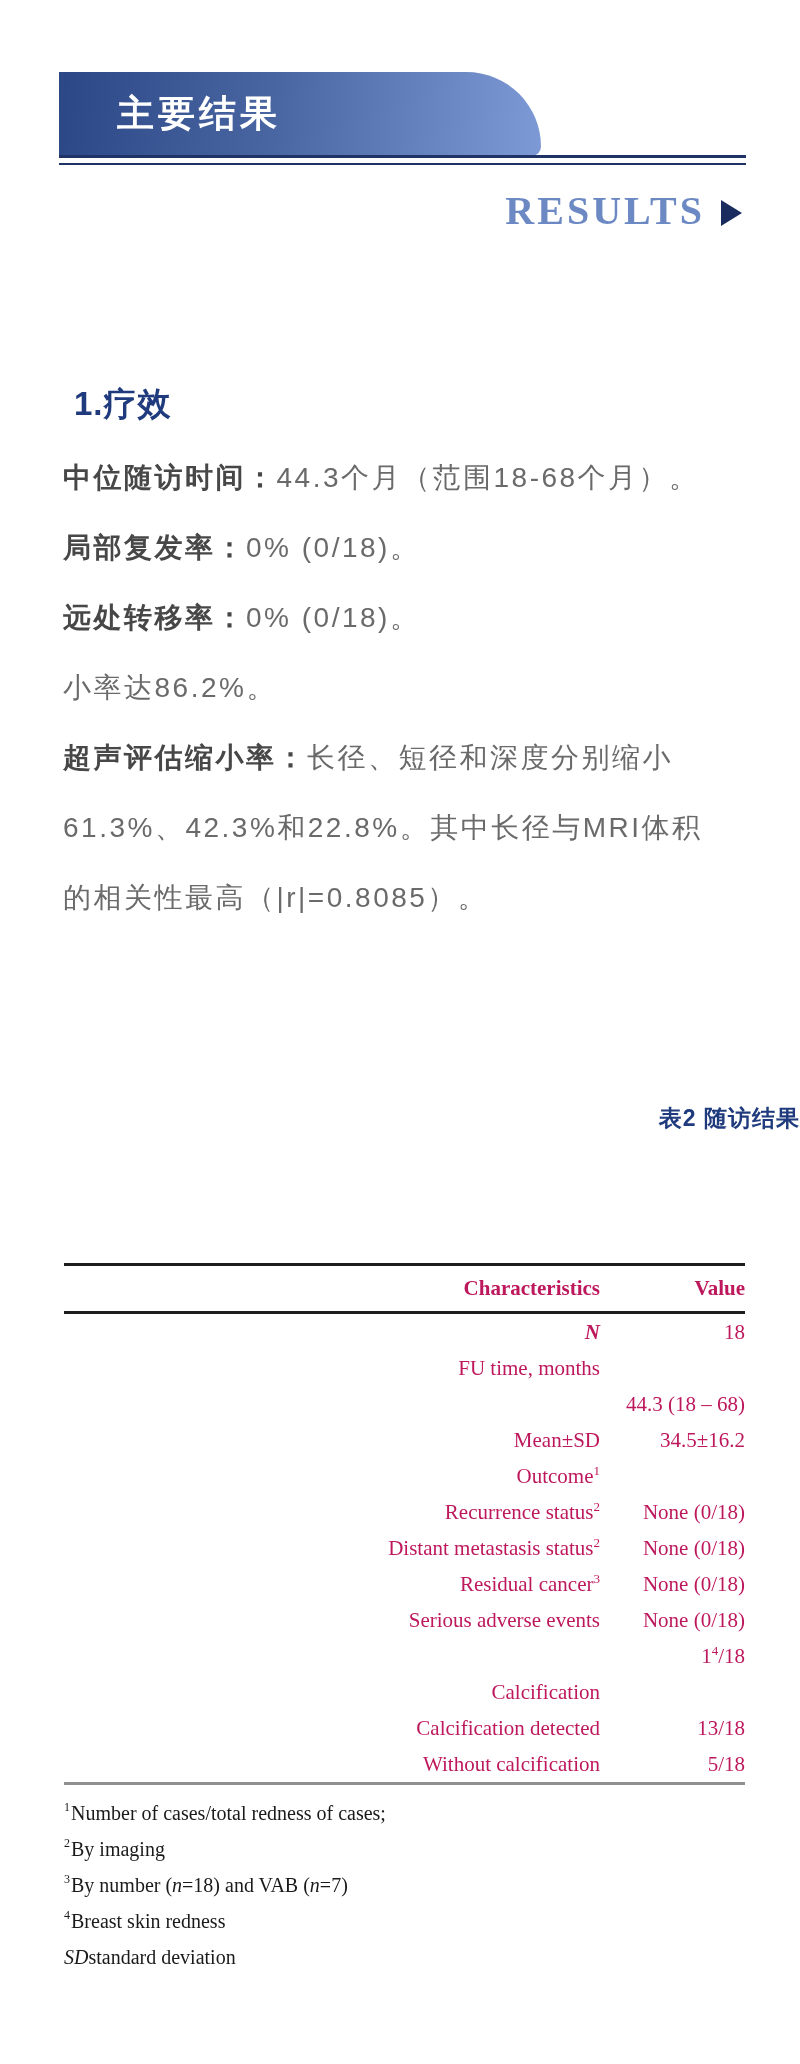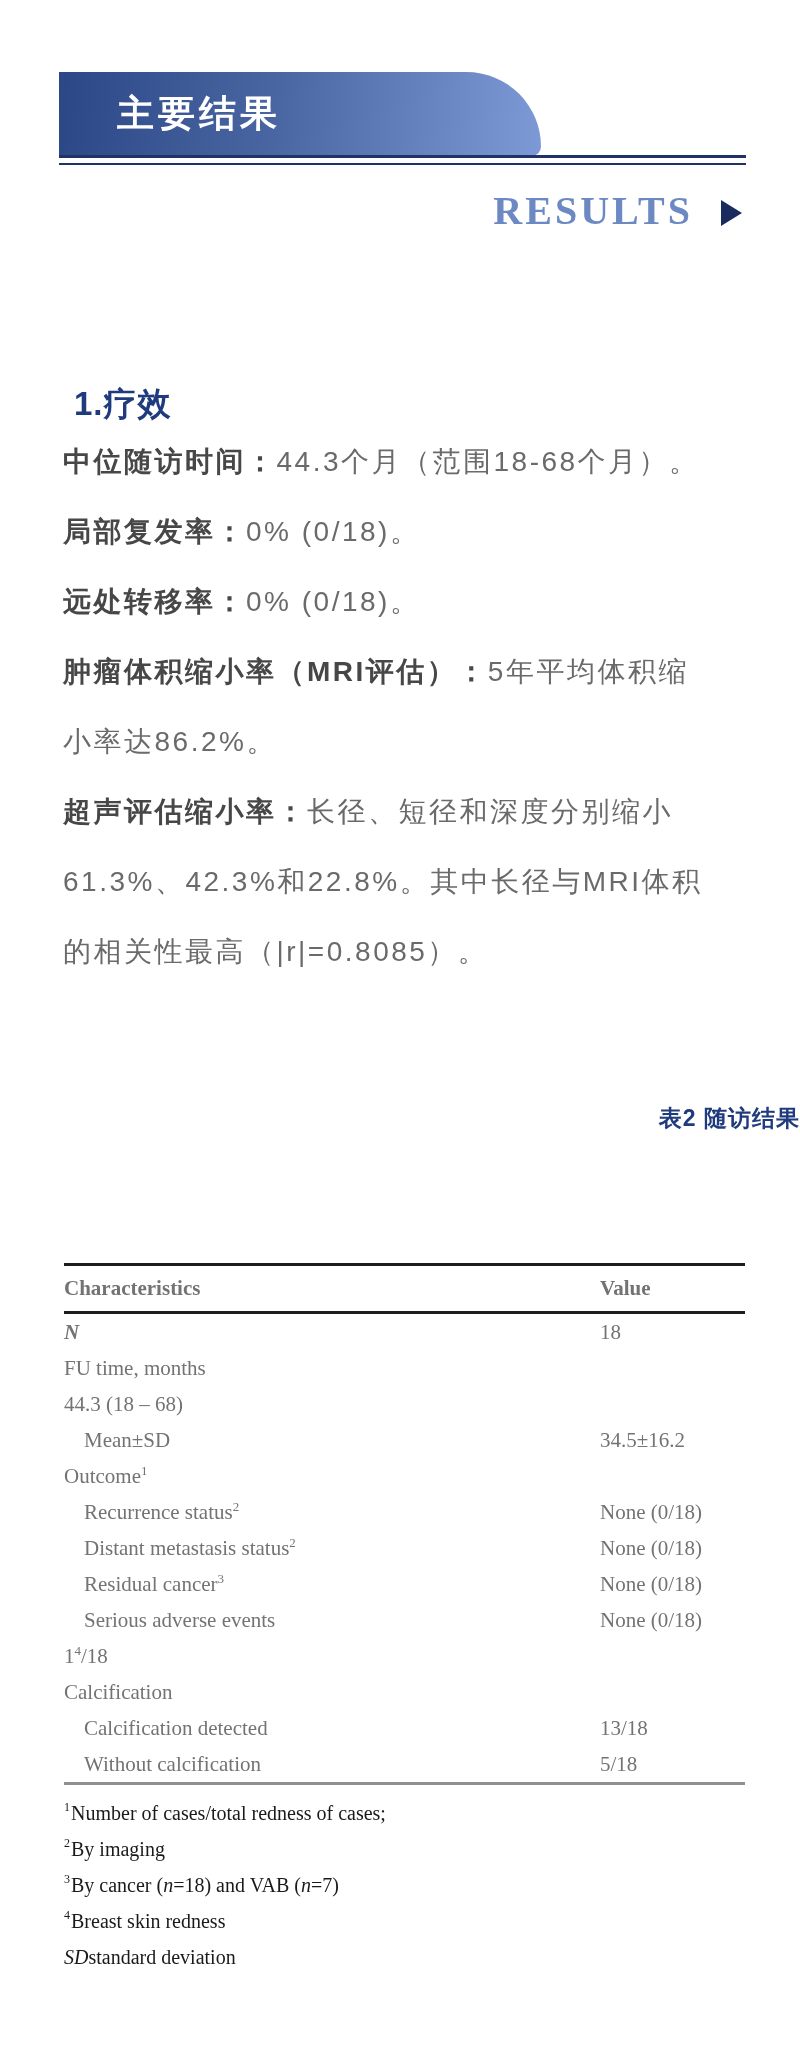--- a/index.html
+++ b/index.html
@@ -13,43 +13,43 @@
     border-radius:0 80px 10px 0;display:flex;align-items:center;}
   .banner-title{color:#ffffff;font-family:"Liberation Serif","DejaVu Serif",serif;
     font-weight:bold;font-size:37px;letter-spacing:4px;padding-left:58px;}
 
   .rule{position:absolute;left:59px;width:687px;background:#1F3366;}
   .rule-1{top:155px;height:3px;}
   .rule-2{top:163px;height:2px;}
 
   
   .results-row{position:absolute;left:59px;right:58px;top:188px;height:46px;
-    display:flex;justify-content:flex-end;align-items:center;gap:28px;}
+    display:flex;justify-content:flex-end;align-items:center;gap:16px;}
   .results-label{font-family:"Liberation Serif","DejaVu Serif",serif;font-weight:bold;
     font-size:40px;letter-spacing:3px;color:#6D89C3;line-height:46px;}
   .arrow-icon{width:0;height:0;border-left:21px solid #1A2C5E;
     border-top:13px solid transparent;border-bottom:13px solid transparent;margin-top:4px;}
 
   
   .section-heading{position:absolute;left:62px;top:372px;margin:12px;
     font-size:33px;font-weight:bold;color:#1F3A7D;letter-spacing:1px;line-height:40px;}
 
   
   .paragraphs{position:absolute;left:63px;top:427px;width:700px;}
-  .pline{height:70px;display:flex;align-items:center;white-space:nowrap;
+  .pline{height:70px;display:flex;align-items:flex-end;white-space:nowrap;
     font-size:28px;letter-spacing:2.5px;color:#6A6A6A;}
   .pline b{color:#474747;font-weight:bold;}
 
   
   .table-caption{position:absolute;left:0;right:0;top:1104px;text-align:right;
     font-size:23px;font-weight:bold;color:#1F3A7D;letter-spacing:1px;line-height:28px;}
 
   
   .ftable{position:absolute;left:64px;top:1263px;width:681px;
-    font-family:"Liberation Serif","DejaVu Serif",serif;color:#737373;font-size:21px;}
+    font-family:"Liberation Serif","DejaVu Serif",serif;color:#be185d;font-size:21px;text-align:right;}
   .t-toprule{height:3px;background:#1c1c1c;}
   .thead{height:45px;display:flex;align-items:center;font-weight:bold;}
   .t-midrule{height:3px;background:#1c1c1c;}
   .t-botrule{height:3px;background:#8f8f8f;}
   .col-label{flex:0 0 536px;}
   .col-value{flex:1;}
   .trow{height:36px;display:flex;align-items:center;}
   .tlabel{flex:0 0 536px;}
   .tlabel.indent{padding-left:20px;flex-basis:516px;}
   .tlabel.italic{font-style:italic;font-weight:bold;}
@@ -87,24 +87,20 @@
       </div>
       <div class="pline">
         <b>局部复发率：</b>
         <span> 0% (0/18)。</span>
       </div>
       <div class="pline">
         <b>远处转移率：</b>
         <span> 0% (0/18)。</span>
       </div>
       <div class="pline">
-        <b>肿瘤体积缩小率（MRI评估）：</b>
-        <span>5年平均体积缩</span>
-      </div>
-      <div class="pline">
         <span>小率达86.2%。</span>
       </div>
       <div class="pline">
         <b>超声评估缩小率：</b>
         <span>长径、短径和深度分别缩小</span>
       </div>
       <div class="pline">
         <span>61.3%、42.3%和22.8%。其中长径与MRI体积</span>
       </div>
       <div class="pline">
@@ -180,21 +176,21 @@
       <div class="fline">
         <sup>1</sup>
         <span>Number of cases/total redness of cases;</span>
       </div>
       <div class="fline">
         <sup>2</sup>
         <span>By imaging</span>
       </div>
       <div class="fline">
         <sup>3</sup>
-        <span>By cancer (</span>
+        <span>By number (</span>
         <i>n</i>
         <span>=18) and VAB (</span>
         <i>n</i>
         <span>=7)</span>
       </div>
       <div class="fline">
         <sup>4</sup>
         <span>Breast skin redness</span>
       </div>
       <div class="fline">

